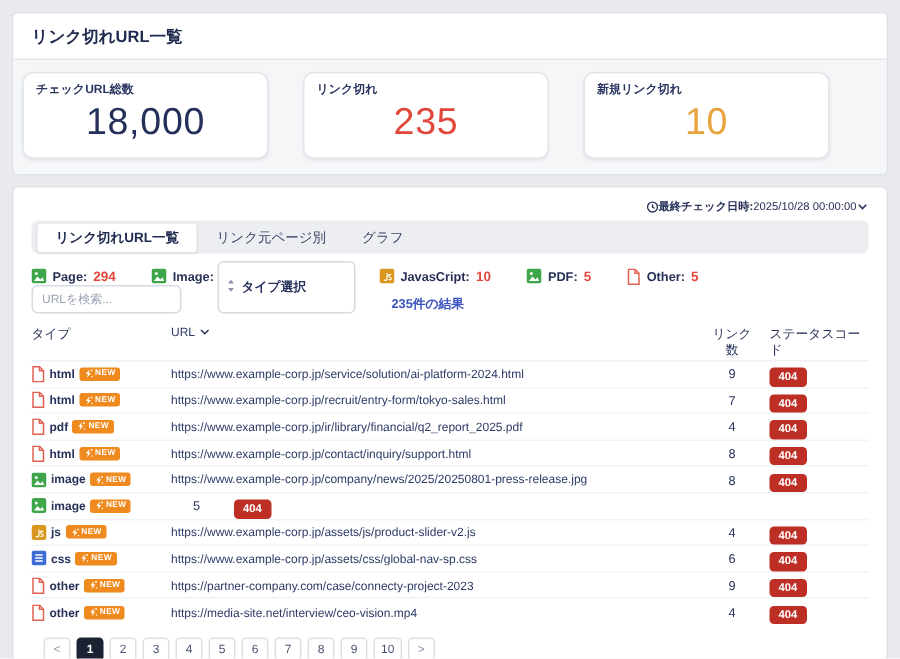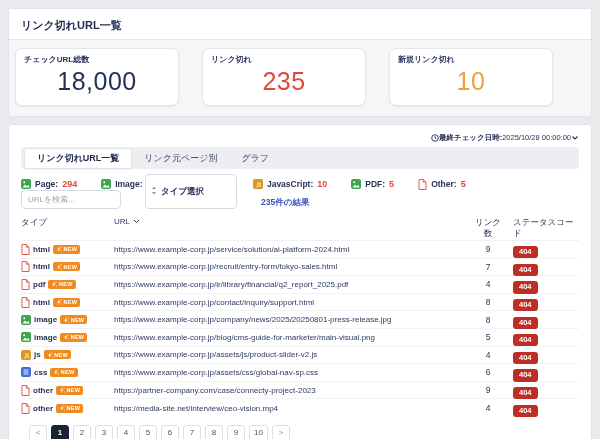--- a/index.html
+++ b/index.html
@@ -358,21 +358,20 @@
               </svg>
             </span>
             <span class="tlabel">image</span>
             <span class="newb">
               <svg width="6" height="6" viewBox="0 0 6 6">
                 <use href="#i-spark"></use>
               </svg>
               <span>NEW</span>
             </span>
           </div>
-        <div class="td-url">https://www.example-corp.jp/blog/cms-guide-for-marketer/main-visual.png</div>
         <div class="td-count">5</div>
         <div class="td-status"><span class="badge404">404</span></div>
       </div>
 
       <div class="tr">
         <div class="td-type">
             <span class="ficon">
               <svg width="10" height="10">
                 <use href="#i-js"></use>
               </svg>

